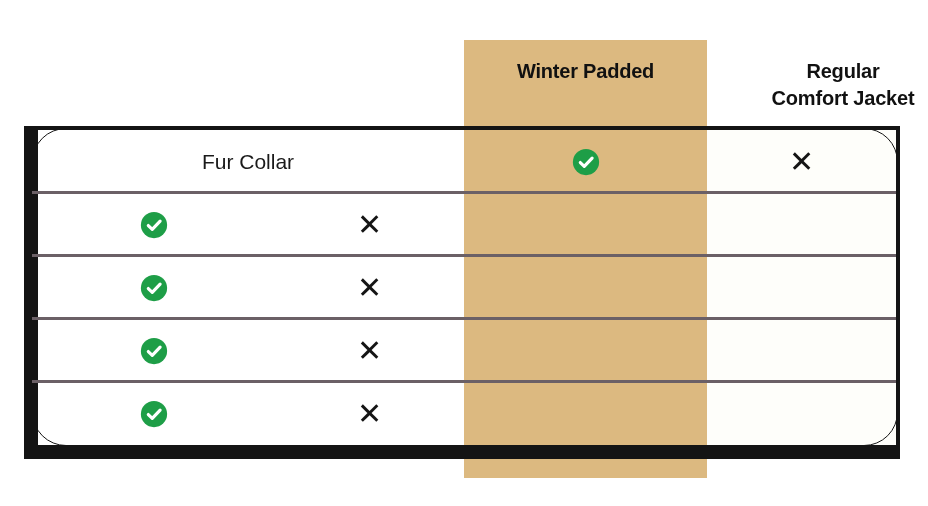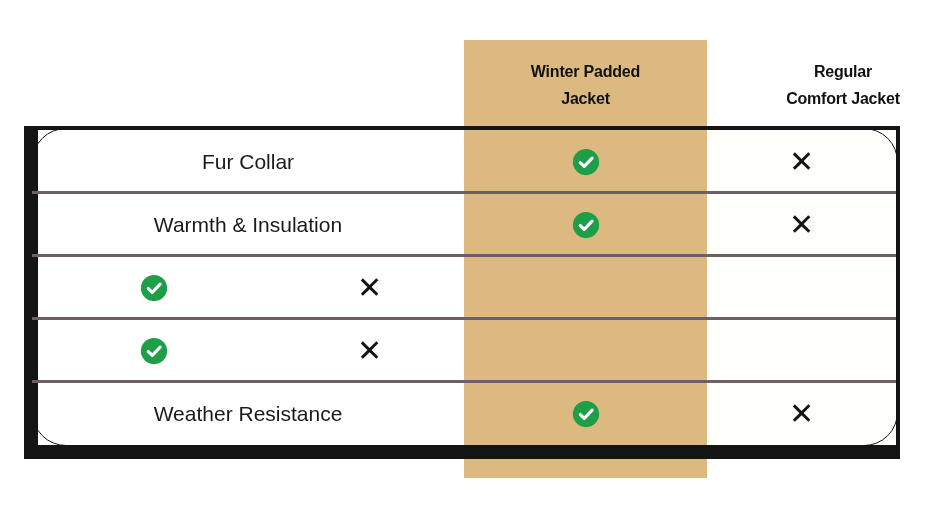--- a/index.html
+++ b/index.html
@@ -33,21 +33,21 @@
     z-index: 1;
   }
 
   
   .col-header {
     position: absolute;
     top: 58px;
     z-index: 3;
     text-align: center;
     font-weight: bold;
-    font-size: 16px;
+    font-size: 20px;
     line-height: 27px;
     color: #111111;
     letter-spacing: -0.2px;
   }
   .col-header.highlighted {
     left: 464px;
     width: 243px;
   }
   .col-header.plain {
     left: 712px;
@@ -223,21 +223,20 @@
     <div class="row-surface" style="top:252px;">
         <div class="cell-label-bg"></div>
         <div class="cell-right-bg"></div>
       </div>
   </div>
 
   <div class="highlight-band"></div>
 
   <div class="col-header highlighted">
     <span class="line">Winter Padded</span>
-    <span class="line">Jacket</span>
   </div>
   <div class="col-header plain">
     <span class="line">Regular</span>
     <span class="line">Comfort Jacket</span>
   </div>
 
   <div class="table-frame">
     <div class="frame-top"></div>
     <div class="frame-right"></div>
     <div class="frame-left"></div>
@@ -255,21 +254,20 @@
           <circle cx="16" cy="16" r="15" fill="#1e9e47"></circle>
           <path d="M9.5 16.6 L14 21 L23 11.5" fill="none" stroke="#ffffff" stroke-width="3.6" stroke-linecap="round" stroke-linejoin="round"></path>
         </svg>
       </div>
       <div class="cell-mark-plain">
         <span class="cross-icon">✕</span>
       </div>
     </div>
 
     <div class="row" style="top:63px;">
-      <div class="cell-label">Warmth &amp; Insulation</div>
       <div class="cell-mark-highlighted">
         <svg class="check-icon" viewBox="0 0 32 32">
           <circle cx="16" cy="16" r="15" fill="#1e9e47"></circle>
           <path d="M9.5 16.6 L14 21 L23 11.5" fill="none" stroke="#ffffff" stroke-width="3.6" stroke-linecap="round" stroke-linejoin="round"></path>
         </svg>
       </div>
       <div class="cell-mark-plain">
         <span class="cross-icon">✕</span>
       </div>
     </div>
@@ -292,21 +290,20 @@
           <circle cx="16" cy="16" r="15" fill="#1e9e47"></circle>
           <path d="M9.5 16.6 L14 21 L23 11.5" fill="none" stroke="#ffffff" stroke-width="3.6" stroke-linecap="round" stroke-linejoin="round"></path>
         </svg>
       </div>
       <div class="cell-mark-plain">
         <span class="cross-icon">✕</span>
       </div>
     </div>
 
     <div class="row" style="top:252px;">
-      <div class="cell-label">Weather Resistance</div>
       <div class="cell-mark-highlighted">
         <svg class="check-icon" viewBox="0 0 32 32">
           <circle cx="16" cy="16" r="15" fill="#1e9e47"></circle>
           <path d="M9.5 16.6 L14 21 L23 11.5" fill="none" stroke="#ffffff" stroke-width="3.6" stroke-linecap="round" stroke-linejoin="round"></path>
         </svg>
       </div>
       <div class="cell-mark-plain">
         <span class="cross-icon">✕</span>
       </div>
     </div>

